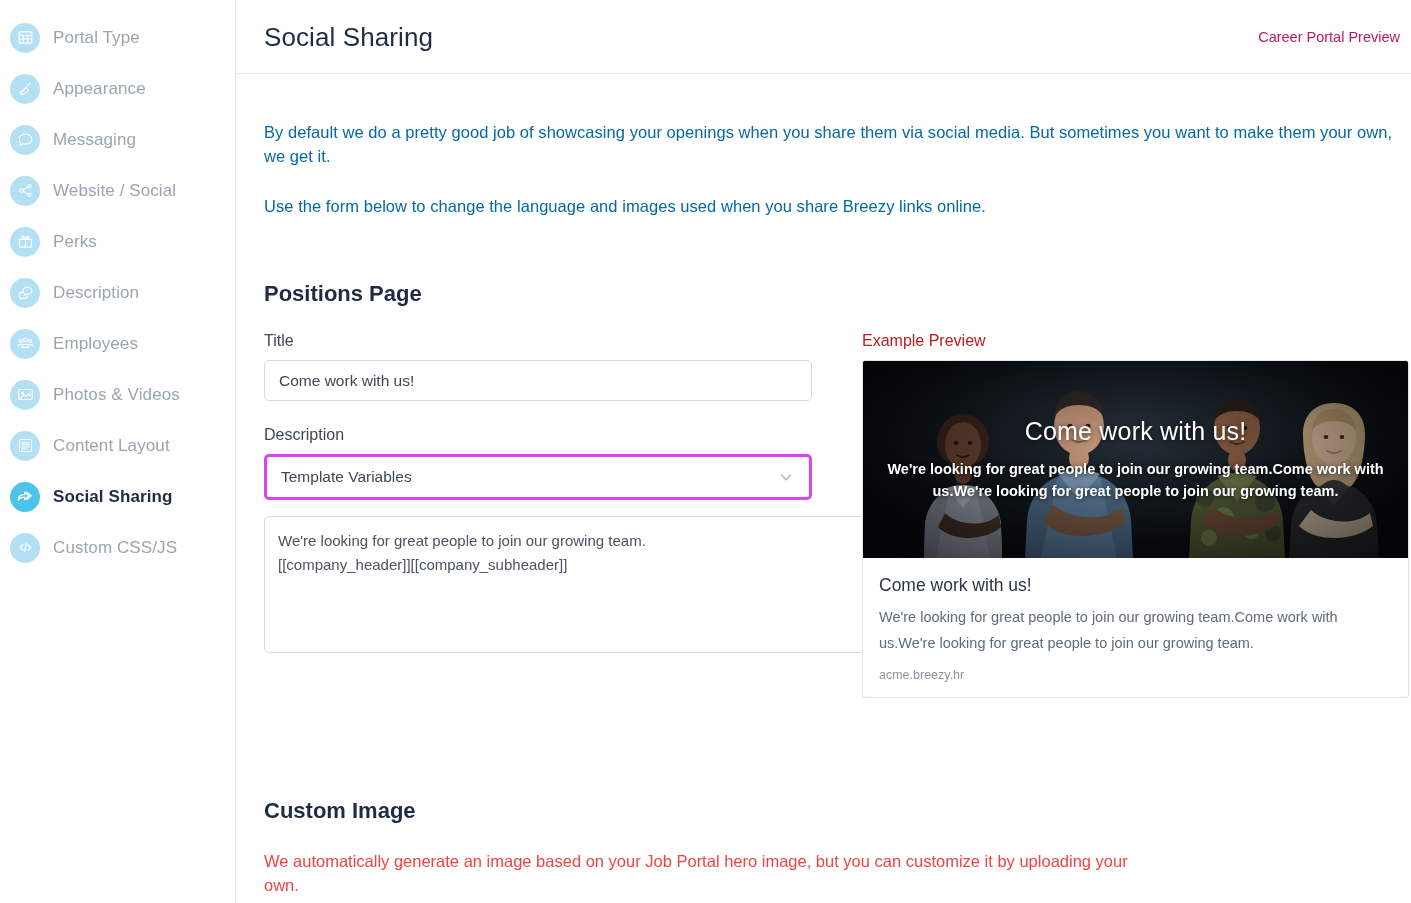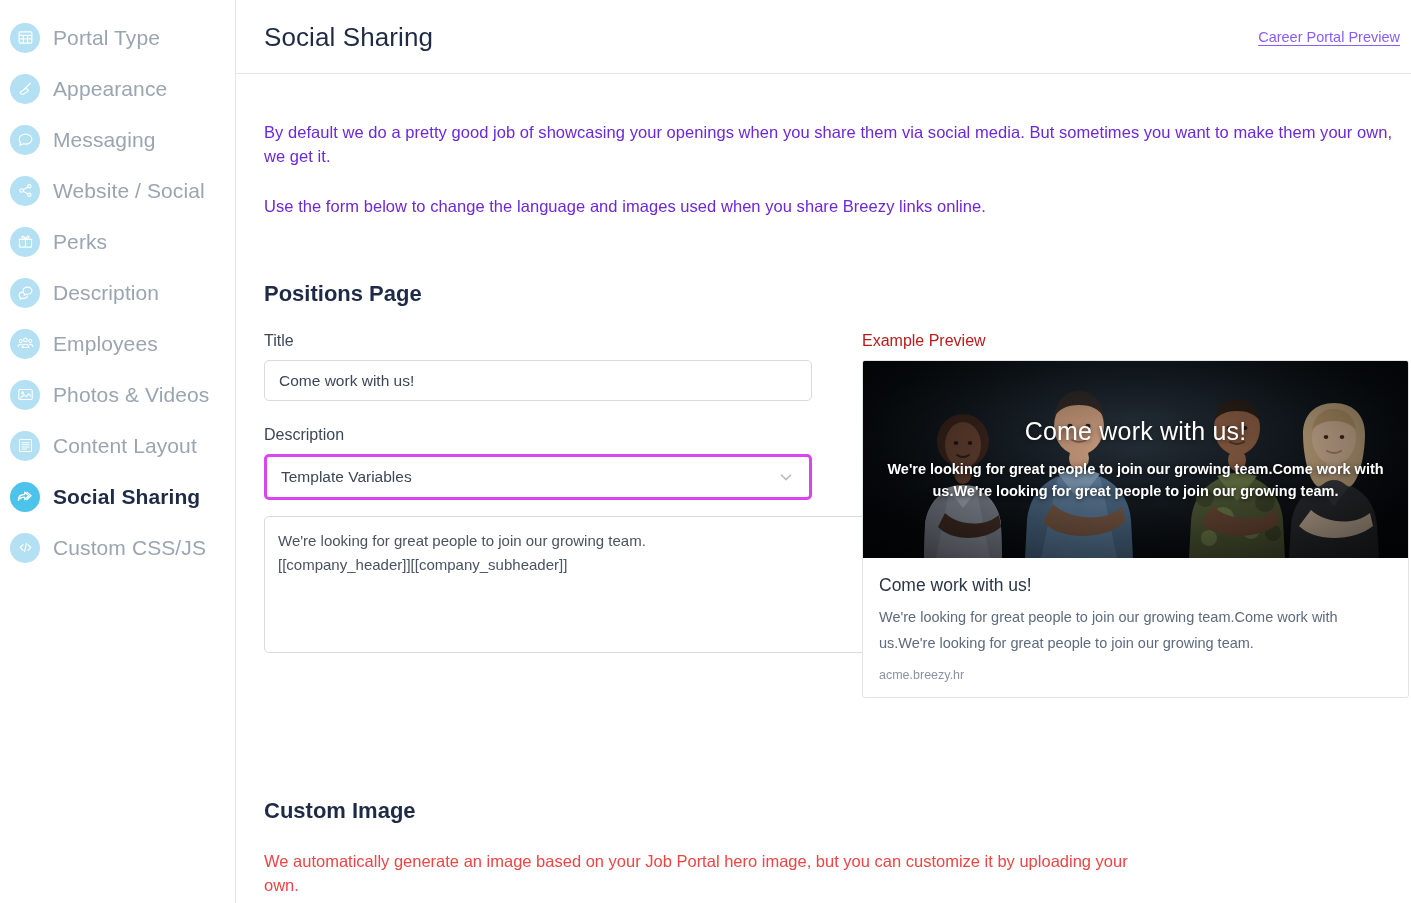--- a/index.html
+++ b/index.html
@@ -30,21 +30,21 @@
   .nav-icon {
     width: 30px; height: 30px;
     border-radius: 50%;
     background: #b3e0f2;
     display: flex; align-items: center; justify-content: center;
     flex: 0 0 30px;
   }
   .nav-icon svg { display: block; }
   .nav-label {
     margin-left: 13px;
-    font-size: 21px;
+    font-size: 17px;
     color: #9aa5b1;
     letter-spacing: .1px;
     white-space: nowrap;
   }
   .nav-item.active .nav-icon { background: #4cc3ea; }
   .nav-item.active .nav-label { color: #1f2b46; font-weight: 700; }
 
   
   .main { flex: 1 1 auto; position: relative; }
   .header {
@@ -69,34 +69,33 @@
     letter-spacing: .1px;
   }
   .preview-link {
     display: flex;
     align-items: center;
     gap: 10px;
     cursor: pointer;
   }
   .preview-link-text {
     font-size: 14.5px;
-    color: #8b5cf6;
-    text-decoration: underline;
+    color: #be185d;
     text-underline-offset: 3px;
   }
   .ext-icon { display: block; }
 
   .content { padding: 0 28px 0 28px; }
 
   .intro { margin-top: 46px; }
   .intro p {
     margin: 0;
     font-size: 16.5px;
     line-height: 24px;
-    color: #6d28d9;
+    color: #0369a1;
     letter-spacing: .05px;
   }
   .intro p.second { margin-top: 26px; }
 
   .section-title {
     font-size: 22px;
     color: #1f2b46;
     margin: 0;
     font-weight: 700;
   }

